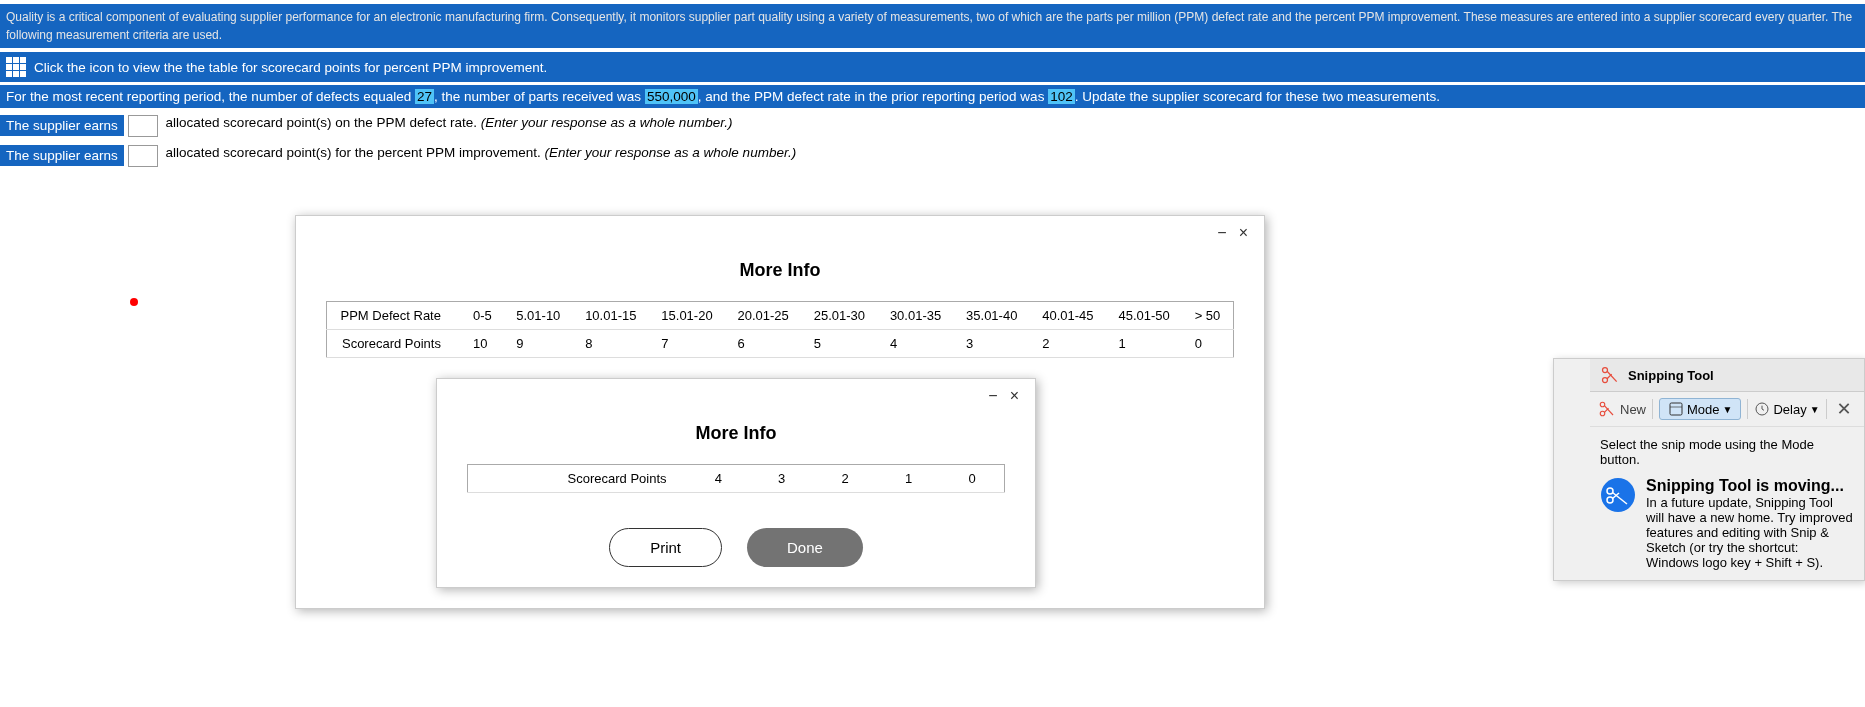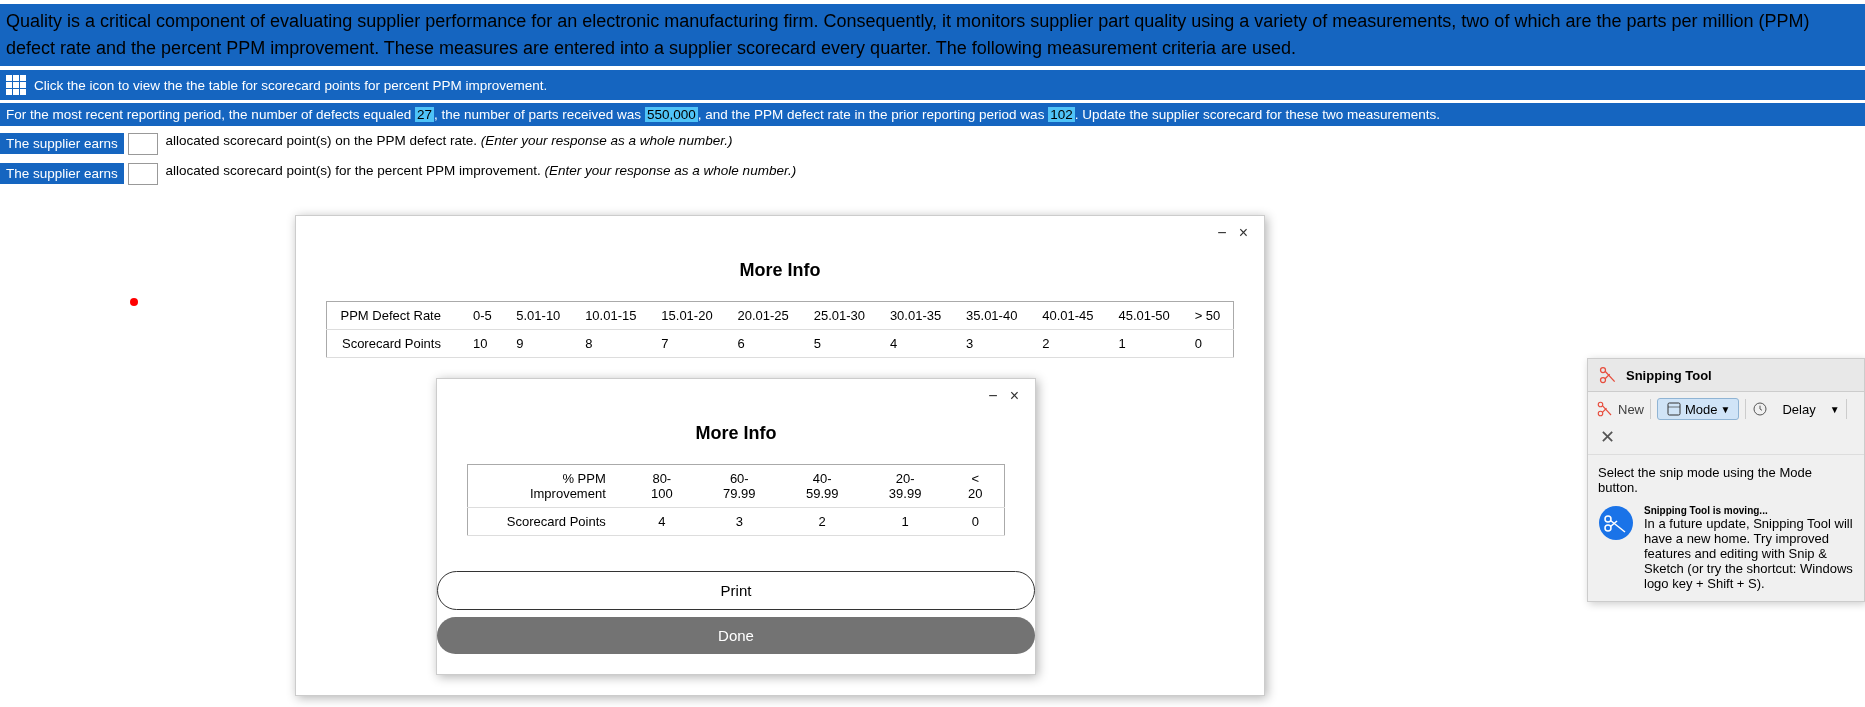--- a/index.html
+++ b/index.html
@@ -14,23 +14,23 @@
     }
 
     
     .main-content {
       padding: 4px 0;
       background: #fff;
     }
 
     .intro-text {
       background: #1565c0;
-      color: #000000;
+      color: #e5e5e5;
       padding: 4px 6px;
-      font-size: 18px;
+      font-size: 12px;
       line-height: 1.5;
       margin-bottom: 4px;
     }
 
     .icon-row {
       display: flex;
       align-items: center;
       background: #1565c0;
       color: #fff;
       padding: 5px 6px;
@@ -201,23 +201,22 @@
       text-align: right;
       font-weight: normal;
       padding-right: 20px;
     }
     .improvement-table tr {
       border-bottom: 1px solid #ddd;
     }
     .modal2-buttons {
       display: flex;
       justify-content: center;
-      gap: 7px;
+      gap: 25px;
       padding: 15px 0 20px 0;
-      flex-direction: column;
     }
     .btn-print {
       background: #fff;
       border: 1.5px solid #333;
       border-radius: 30px;
       padding: 10px 40px;
       font-size: 15px;
       cursor: pointer;
     }
     .btn-done {
@@ -228,26 +227,27 @@
       padding: 10px 40px;
       font-size: 15px;
       cursor: pointer;
     }
 
     
     .snipping-panel {
       position: absolute;
       right: 0;
       top: 358px;
-      width: 278px;
+      width: 312px;
       background: #f0f0f0;
       border: 1px solid #ccc;
       box-shadow: 2px 2px 8px rgba(0,0,0,0.2);
       z-index: 30;
       font-size: 13px;
+      padding-left: 36px;
     }
     .snipping-titlebar {
       background: #e8e8e8;
       padding: 6px 10px;
       display: flex;
       align-items: center;
       gap: 8px;
       border-bottom: 1px solid #ccc;
     }
     .snipping-title-text {
@@ -288,21 +288,21 @@
       background: #d0e4f7;
       border: 1px solid #90b4d4;
       border-radius: 3px;
       padding: 2px 8px;
       cursor: pointer;
       font-size: 13px;
     }
     .snipping-delay-btn {
       display: flex;
       align-items: center;
-      gap: 14px;
+      gap: 3px;
       background: none;
       border: none;
       cursor: pointer;
       font-size: 13px;
     }
     .chevron {
       font-size: 10px;
     }
     .snipping-body {
       padding: 10px;
@@ -319,21 +319,21 @@
     .snipping-moving-icon {
       width: 36px;
       height: 36px;
       flex-shrink: 0;
     }
     .snipping-moving-text {
       font-size: 13px;
     }
     .snipping-moving-title {
       font-weight: bold;
-      font-size: 10px;
+      font-size: 16px;
     }
   </style>
 </head>
 <body>
 
 <div class="main-content">
 
   <div class="intro-text">
     <span>Quality is a critical component of evaluating supplier performance for an electronic manufacturing firm. Consequently, it monitors supplier part quality using a variety of measurements, two of which are the parts per million (PPM) defect rate and the percent PPM improvement. These measures are entered into a supplier scorecard every quarter. The following measurement criteria are used.</span>
   </div>
@@ -415,28 +415,20 @@
     </table>
 
   <div class="modal2" style="position:relative;left:140px;top:0;margin-bottom:20px;">
     <div class="modal2-titlebar">
       <button class="modal-btn">−</button>
       <button class="modal-btn">×</button>
     </div>
     <div class="modal2-title">More Info</div>
     <table class="improvement-table">
       <tbody>
-          <tr>
-        <td>% PPM Improvement</td>
-        <td>80-100</td>
-        <td>60-79.99</td>
-        <td>40-59.99</td>
-        <td>20-39.99</td>
-        <td>&lt; 20</td>
-      </tr>
       <tr>
         <td>Scorecard Points</td>
         <td>4</td>
         <td>3</td>
         <td>2</td>
         <td>1</td>
         <td>0</td>
       </tr>
     </tbody>
       </table>

